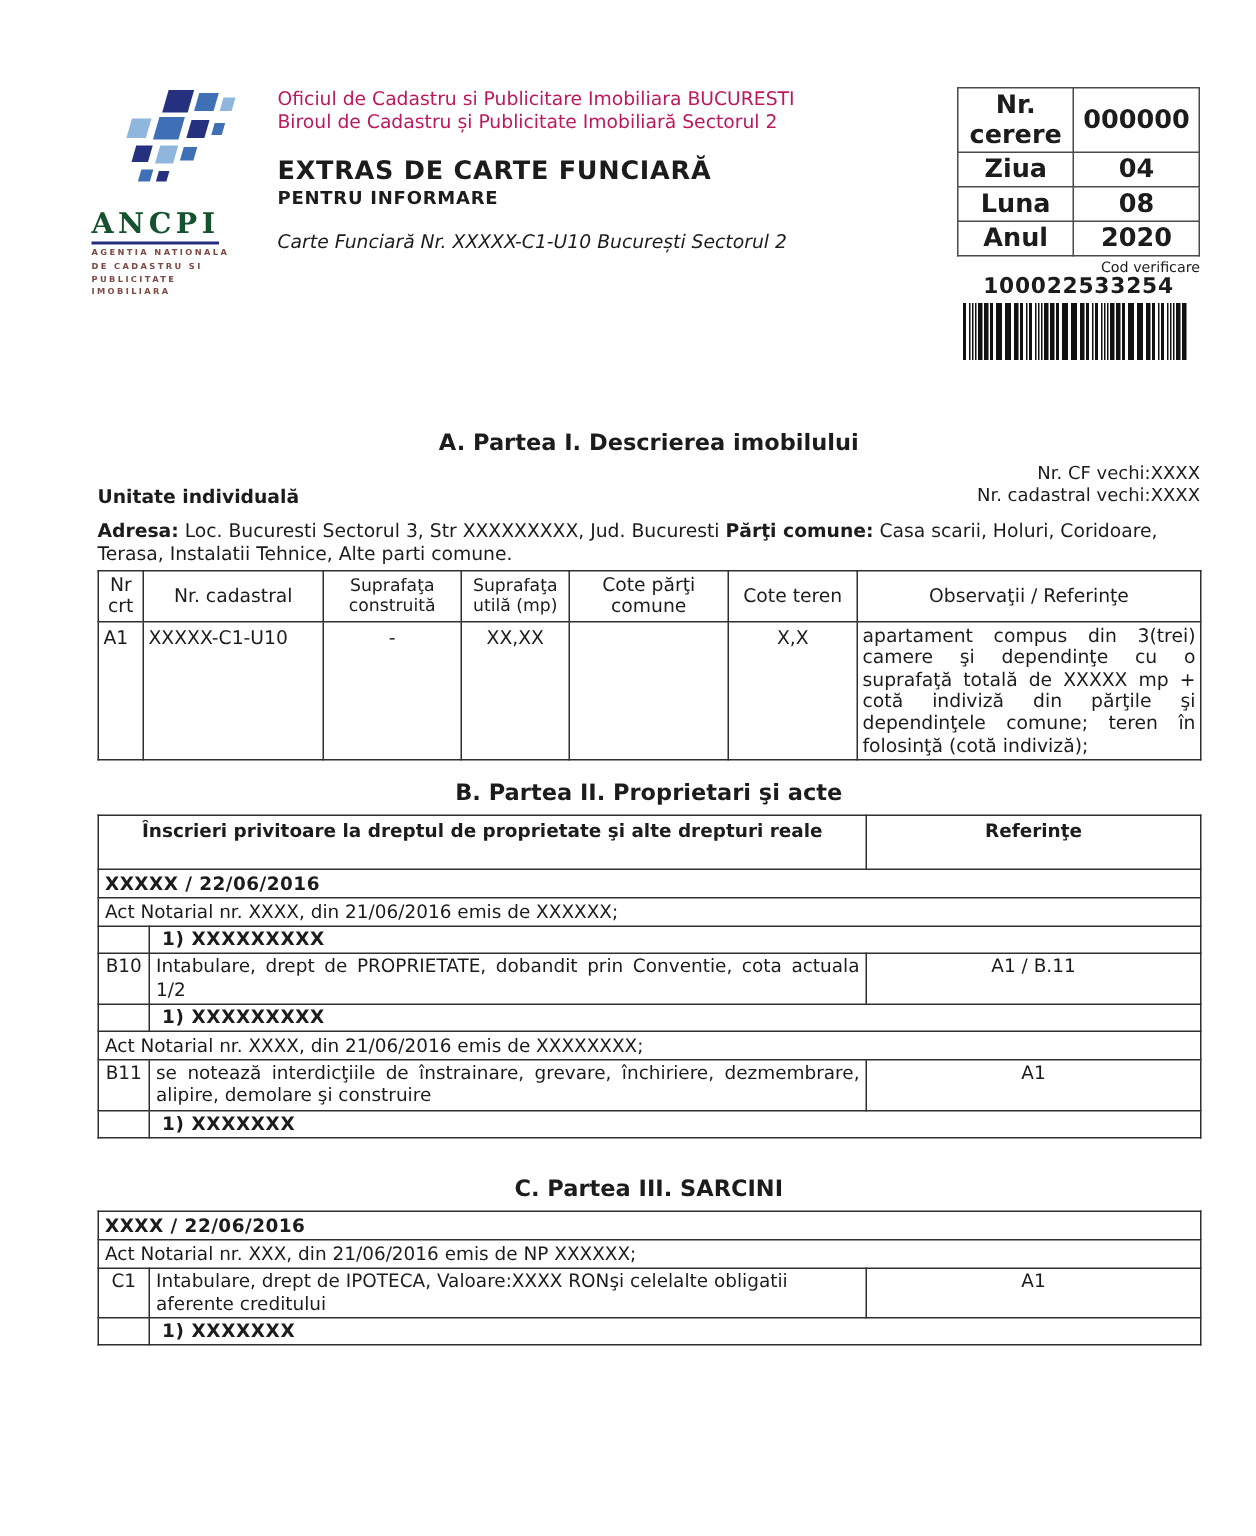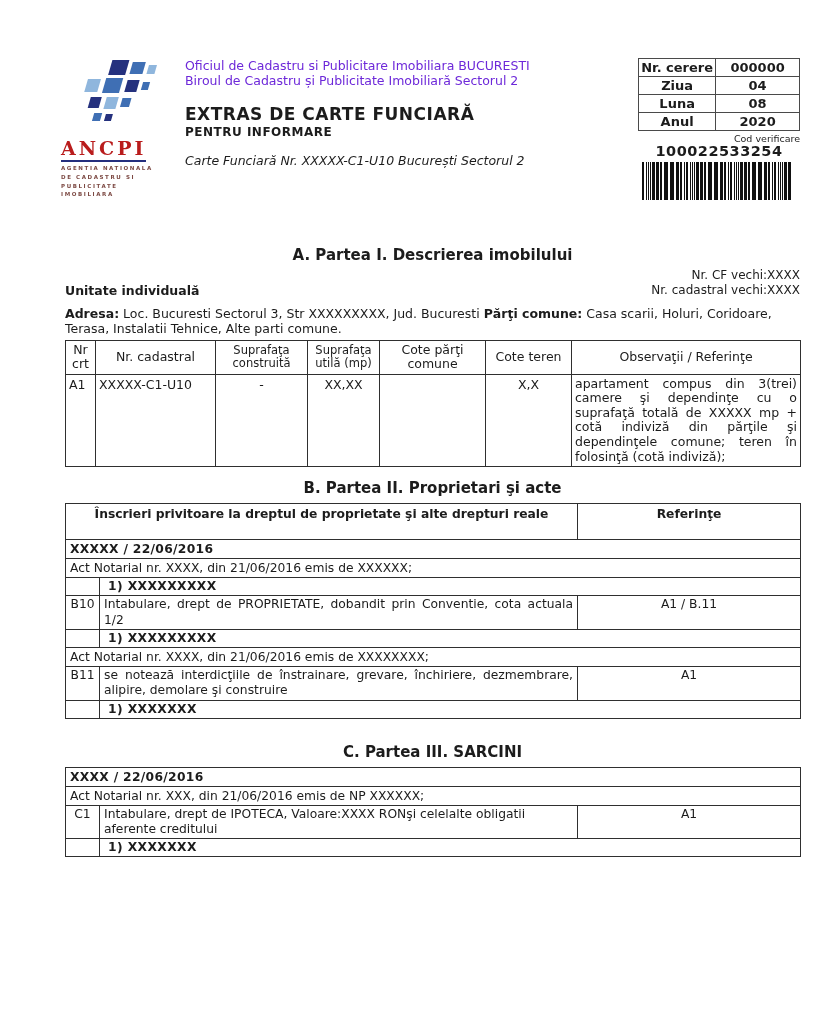--- a/index.html
+++ b/index.html
@@ -6,31 +6,31 @@
   html,body { background:#ffffff; }
   body { font-family:"DejaVu Sans", sans-serif; color:#1c1c1c; }
   .page { position:relative; width:837px; height:1024px; background:#fff; overflow:hidden; }
   .content { position:absolute; left:65px; top:58px; width:735px; }
 
   
   .hdr { display:flex; align-items:flex-start; min-height:138px; }
   .logo-block { width:112px; flex:0 0 112px; margin-left:-4px; }
   .logo-mosaic { display:block; margin-left:6px; }
   .logo-word { font-family:"DejaVu Serif", serif; font-weight:bold; font-size:19px; letter-spacing:3px;
-               color:#b91c1c; border-bottom:2px solid #242e7d; display:inline-block; line-height:1; padding-bottom:2px; margin-top:-26px; }
+               color:#14532d; border-bottom:2px solid #242e7d; display:inline-block; line-height:1; padding-bottom:2px; margin-top:-26px; }
   .logo-sub { margin-top:2px; font-size:5.5px; font-weight:bold; letter-spacing:1.6px; color:#7d4a44; line-height:1.6; }
   .hdr-center { flex:1 1 auto; padding-left:12px; }
-  .office-lines { font-size:12.5px; line-height:1.2; color:#6d28d9; }
+  .office-lines { font-size:12.5px; line-height:1.2; color:#be185d; }
   .title-block { margin-top:16px; }
   .title-main { font-size:17px; font-weight:bold; letter-spacing:.5px; }
   .title-sub { font-size:12px; font-weight:bold; letter-spacing:.5px; margin-top:1px; }
   .title-cf { font-size:12.5px; font-style:italic; margin-top:14px; }
   .hdr-right { flex:0 0 162px; width:162px; }
   table.req { border-collapse:collapse; width:100%; }
-  table.req td { border:1px solid #4a4a4a; font-size:13px; font-weight:bold; text-align:center; padding:1px 2px; height:17px; }
+  table.req td { border:1px solid #4a4a4a; font-size:17px; font-weight:bold; text-align:center; padding:1px 2px; height:17px; }
   table.req td.lbl { width:48%; }
   .cod-label { text-align:right; font-size:9.5px; font-weight:normal; margin-top:2px; }
   .cod-value { text-align:center; font-size:14.5px; font-weight:bold; letter-spacing:.5px; line-height:1; }
   .barcode { margin-top:3px; text-align:center; }
 
   
   .sec-head { text-align:center; font-size:15px; font-weight:bold; }
   .sec-a-head { margin-top:42px; }
   .right-line { text-align:right; font-size:12px; margin-top:4px; }
   .unit-row { display:flex; justify-content:space-between; font-size:12px; margin-top:1px; }

